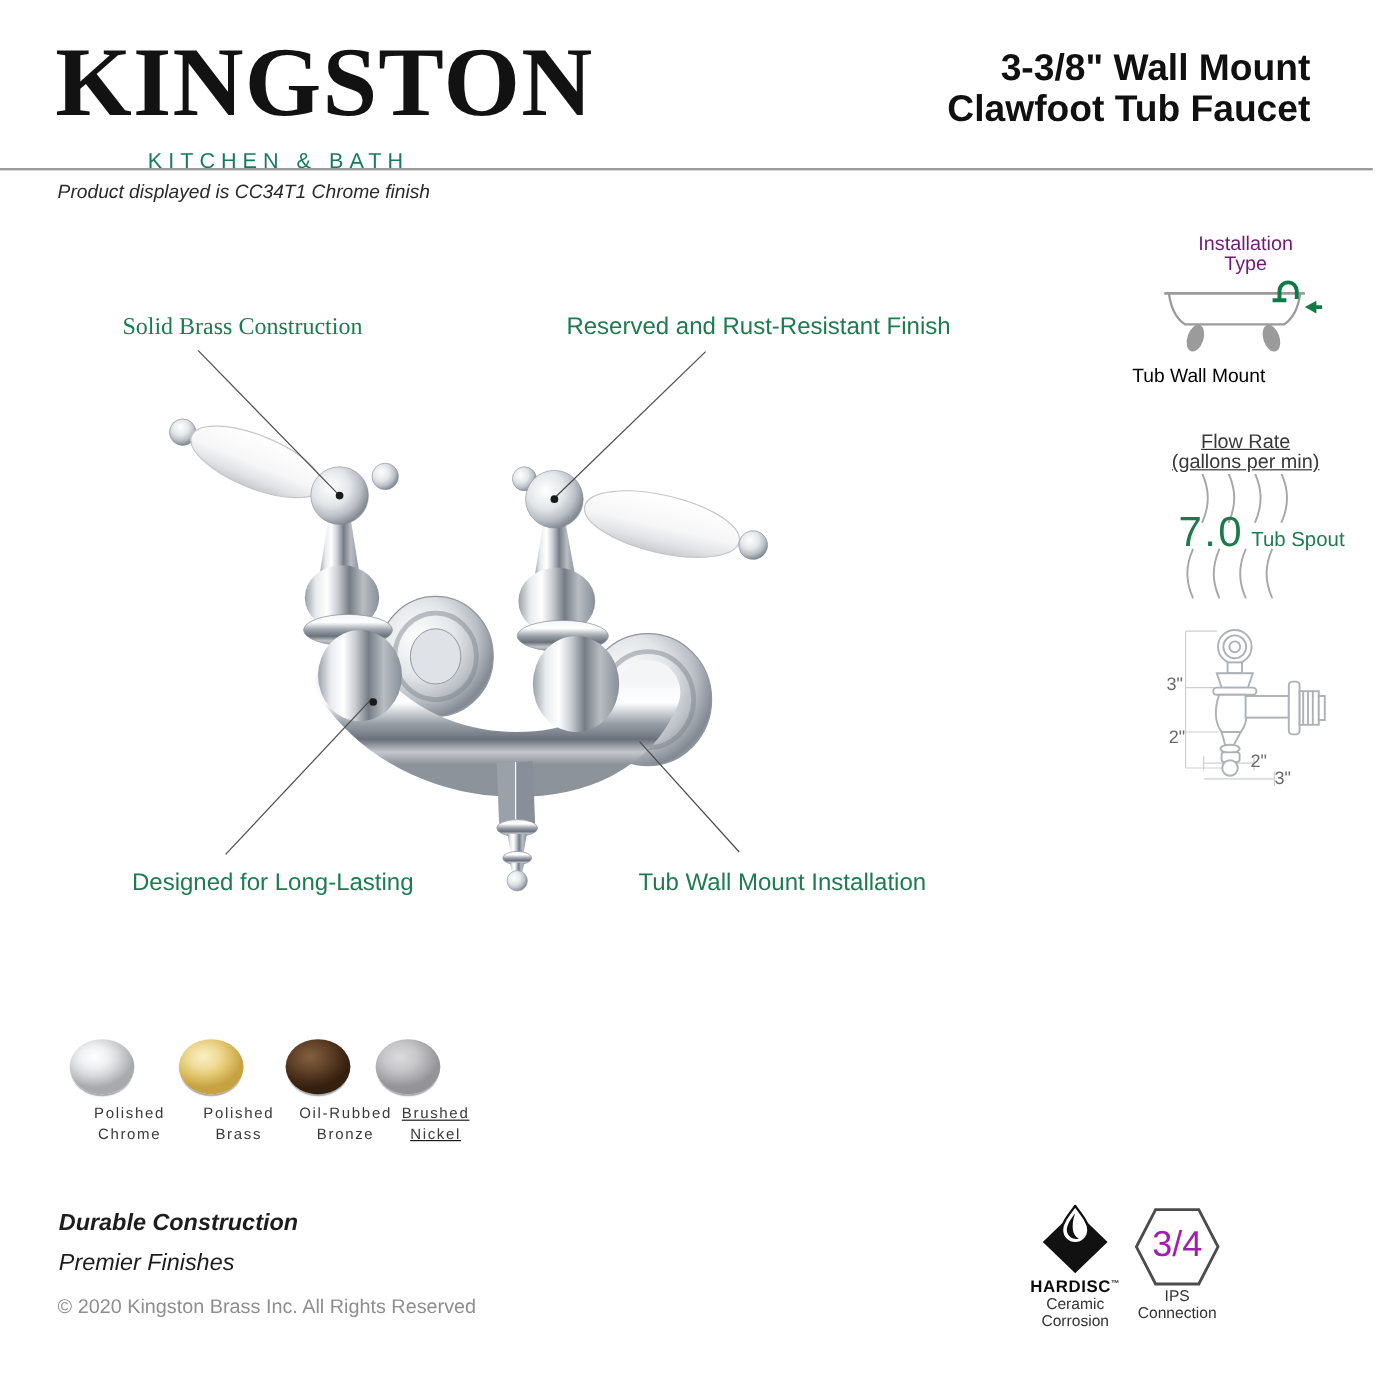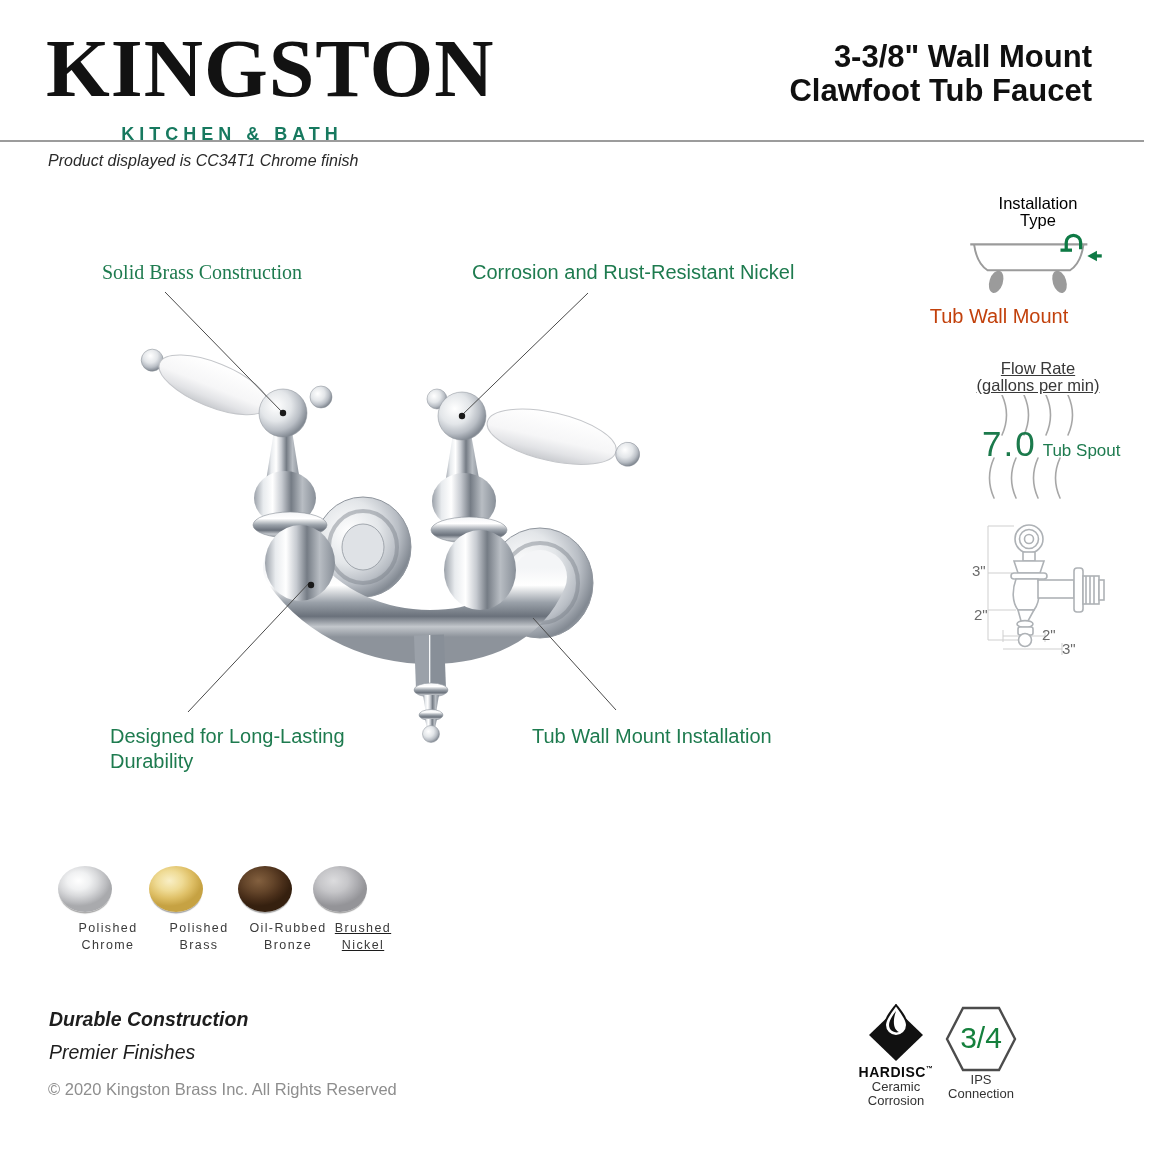--- a/index.html
+++ b/index.html
@@ -4,41 +4,41 @@
 <style>
   html,body{margin:0;padding:0;background:#fff;}
   .page{position:relative;width:1144px;height:1152px;background:#ffffff;overflow:hidden;
         font-family:"Liberation Sans",sans-serif;color:#1c1c1c;}
   .abs{position:absolute;}
 
   
   .logo-name{left:46px;top:28px;font-family:"Liberation Serif",serif;font-weight:700;
              font-size:82px;line-height:1;letter-spacing:1px;color:#121212;}
   .logo-tagline{left:48px;top:124px;width:368px;text-align:center;font-size:18px;
-                letter-spacing:5px;color:#17795F;font-weight:700;}
+                letter-spacing:5px;color:#17795F;font-weight:400;}
   .doc-title{right:52px;top:40px;text-align:right;font-weight:700;font-size:31px;
              line-height:34px;color:#101010;}
   .header-rule{left:0;top:140px;width:1152px;height:2px;background:#9c9c9c;}
   .subtitle{left:48px;top:152px;font-style:italic;font-size:16px;color:#2a2a2a;}
 
   
   .callout{font-size:20px;color:#1E7B4F;line-height:25px;}
   .co-solid{left:102px;top:260px;font-family:Liberation Serif, serif;}
   .co-corrosion{left:472px;top:260px;}
   .co-durability{left:110px;top:724px;}
   .co-wallmount{left:532px;top:724px;}
 
   
   .faucet-wrap{left:140px;top:285px;width:600px;height:465px;}
 
   
   .sb-center{width:176px;text-align:center;}
-  .sb-install-head{left:950px;top:195px;font-size:16.5px;line-height:17px;color:#000000;}
+  .sb-install-head{left:950px;top:195px;font-size:16.5px;line-height:17px;color:#701a75;}
   .tub-icon{left:966px;top:230px;width:140px;height:72px;}
-  .sb-install-value{left:911px;top:305px;font-size:20px;color:#c2410c;}
+  .sb-install-value{left:911px;top:305px;font-size:16px;color:#000000;}
   .sb-flow-head{left:950px;top:360px;font-size:16.5px;line-height:17px;color:#383838;text-decoration:underline;}
   .flow-arcs{left:978px;top:395px;width:120px;height:105px;}
   .flow-value-row{left:982px;top:424px;display:flex;align-items:baseline;gap:6px;}
   .flow-value{font-size:35px;letter-spacing:2px;color:#1c7a4c;}
   .flow-unit{font-size:17px;color:#1E7B4F;}
   .dim-wrap{left:950px;top:518px;width:176px;height:150px;}
   .dim-label{position:absolute;font-size:15px;color:#6b6b6b;}
   .dim-lt{left:22px;top:44px;} .dim-lb{left:24px;top:88px;}
   .dim-bi{left:92px;top:108px;} .dim-bo{left:112px;top:122px;}
 
@@ -51,41 +51,40 @@
   
   .feature1{left:49px;top:1008px;font-size:19.5px;font-style:italic;font-weight:700;color:#1d1d1d;}
   .feature2{left:49px;top:1041px;font-size:19.5px;font-style:italic;font-weight:400;color:#1d1d1d;}
   .copyright{left:48px;top:1080px;font-size:16.5px;color:#8E8E8E;}
   .cart-block{left:843px;top:1004px;width:106px;text-align:center;}
   .cart-brand{margin-top:2px;font-size:14px;font-weight:700;letter-spacing:.5px;color:#0b0b0b;}
   .cart-brand sup{font-size:7px;}
   .icon-sub{font-size:13px;line-height:14px;color:#333;}
   .hex-block{left:928px;top:1005px;width:106px;text-align:center;}
   .hex-rel{position:relative;width:74px;height:68px;margin:0 auto;}
-  .hex-value{position:absolute;left:0;right:0;top:16px;text-align:center;font-size:30px;color:#15803d;}
+  .hex-value{position:absolute;left:0;right:0;top:16px;text-align:center;font-size:30px;color:#a21caf;}
 </style>
 </head>
 <body>
 
 <div class="page">
 
   <div class="abs logo-name">KINGSTON</div>
   <div class="abs logo-tagline">KITCHEN &amp; BATH</div>
   <div class="abs doc-title">
     <div>3-3/8" Wall Mount</div>
     <div>Clawfoot Tub Faucet</div>
   </div>
   <div class="abs header-rule"></div>
   <div class="abs subtitle">Product displayed is CC34T1 Chrome finish</div>
 
   <div class="abs callout co-solid">Solid Brass Construction</div>
-  <div class="abs callout co-corrosion">Corrosion and Rust-Resistant Nickel</div>
+  <div class="abs callout co-corrosion">Reserved and Rust-Resistant Finish</div>
   <div class="abs callout co-durability">
     <div>Designed for Long-Lasting</div>
-    <div>Durability</div>
   </div>
   <div class="abs callout co-wallmount">Tub Wall Mount Installation</div>
 
   <svg class="abs faucet-wrap" viewBox="0 0 600 465">
     <defs>
       <linearGradient id="chv" x1="0" y1="0" x2="1" y2="0">
         <stop offset="0" stop-color="#9ba1a9"></stop>
           <stop offset=".15" stop-color="#e8ebee"></stop>
         <stop offset=".3" stop-color="#ffffff"></stop>
           <stop offset=".45" stop-color="#c6cad0"></stop>

